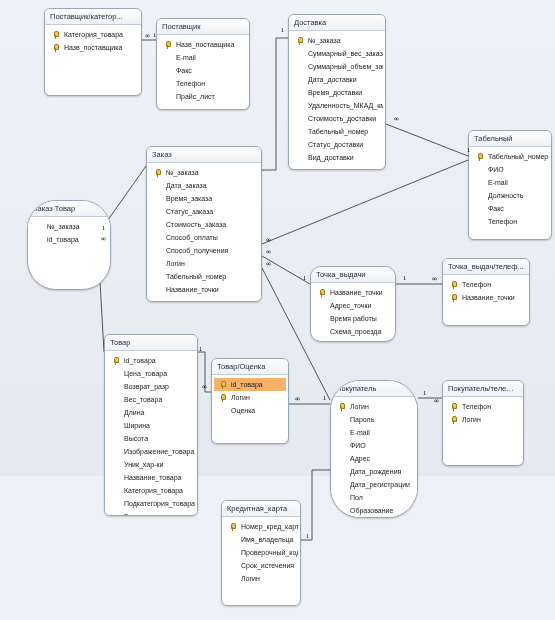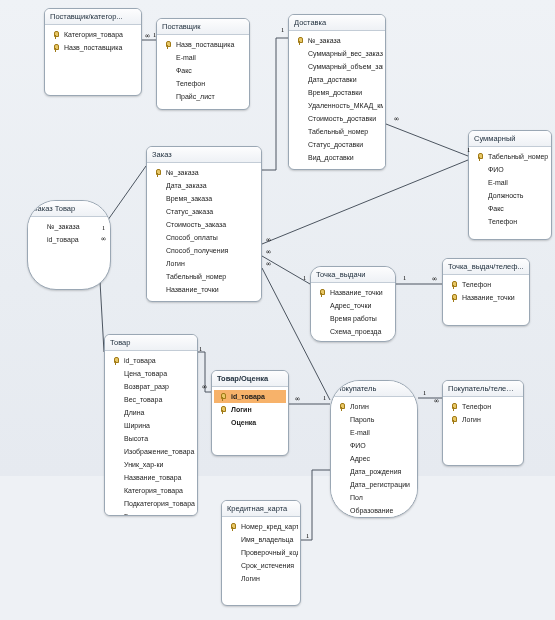--- a/index.html
+++ b/index.html
@@ -129,21 +129,21 @@
           <div class="fld">Дата_доставки</div>
           <div class="fld">Время_доставки</div>
           <div class="fld">Удаленность_МКАД_км</div>
           <div class="fld">Стоимость_доставки</div>
           <div class="fld">Табельный_номер</div>
           <div class="fld">Статус_доставки</div>
           <div class="fld">Вид_доставки</div>
         </div>
       </div>
       <div class="tbl" style="left: 468px; top: 130px; width: 84px; height: 110px;">
-        <div class="cap">Суммарный</div>
+        <div class="cap">Табельный</div>
         <div class="body">
           <div class="fld pk">Табельный_номер</div>
           <div class="fld">ФИО</div>
           <div class="fld">E-mail</div>
           <div class="fld">Должность</div>
           <div class="fld">Факс</div>
           <div class="fld">Телефон</div>
         </div>
       </div>
       <div class="tbl" style="left: 146px; top: 146px; width: 116px; height: 156px;">
@@ -195,21 +195,21 @@
           <div class="fld">Ширина</div>
           <div class="fld">Высота</div>
           <div class="fld">Изображение_товара</div>
           <div class="fld">Уник_хар-ки</div>
           <div class="fld">Название_товара</div>
           <div class="fld">Категория_товара</div>
           <div class="fld">Подкатегория_товара</div>
           <div class="fld">Гарантия_мес</div>
         </div>
       </div>
-      <div class="tbl" style="left: 211px; top: 370px; width: 78px; height: 86px; font-weight: bold;">
+      <div class="tbl" style="left: 211px; top: 358px; width: 78px; height: 86px;">
         <div class="cap">Товар/Оценка</div>
         <div class="body">
           <div class="fld pk sel">id_товара</div>
           <div class="fld pk">Логин</div>
           <div class="fld">Оценка</div>
         </div>
       </div>
       <div class="tbl" style="left: 330px; top: 380px; width: 88px; height: 138px; border-radius: 30px;">
         <div class="cap">Покупатель</div>
         <div class="body">

